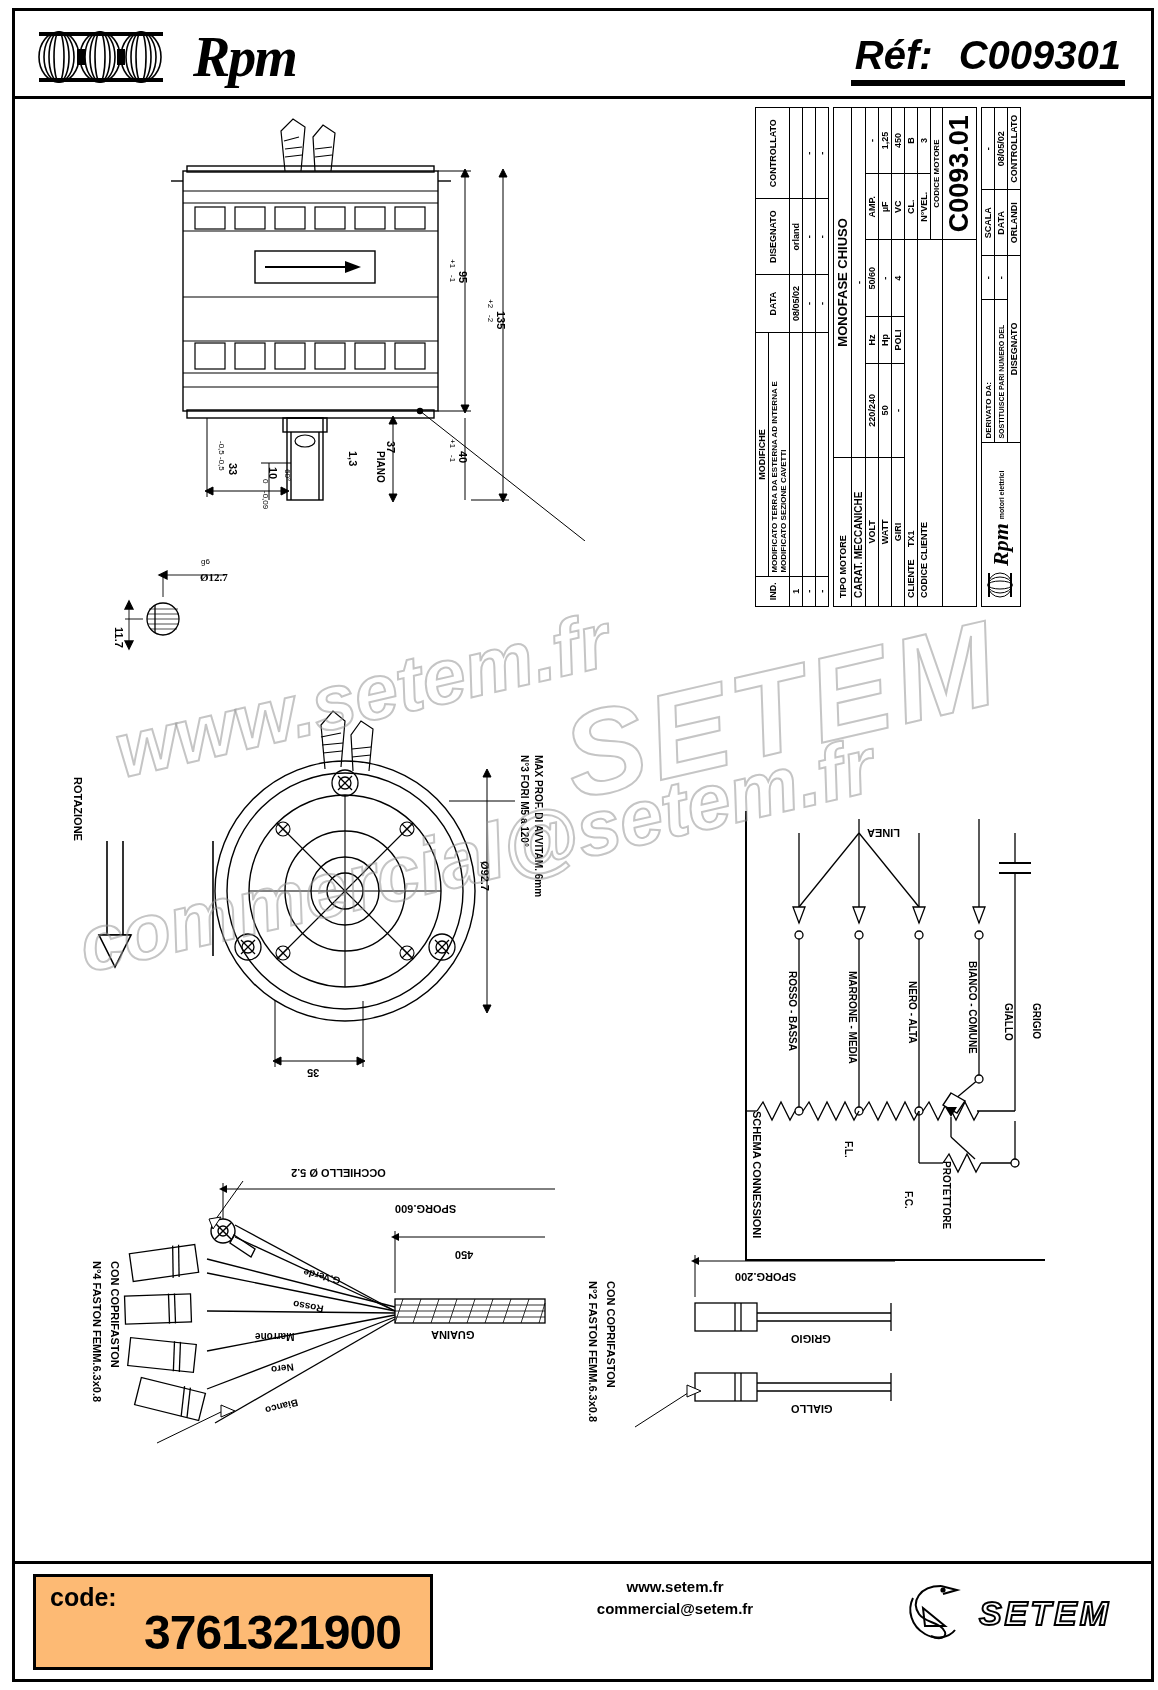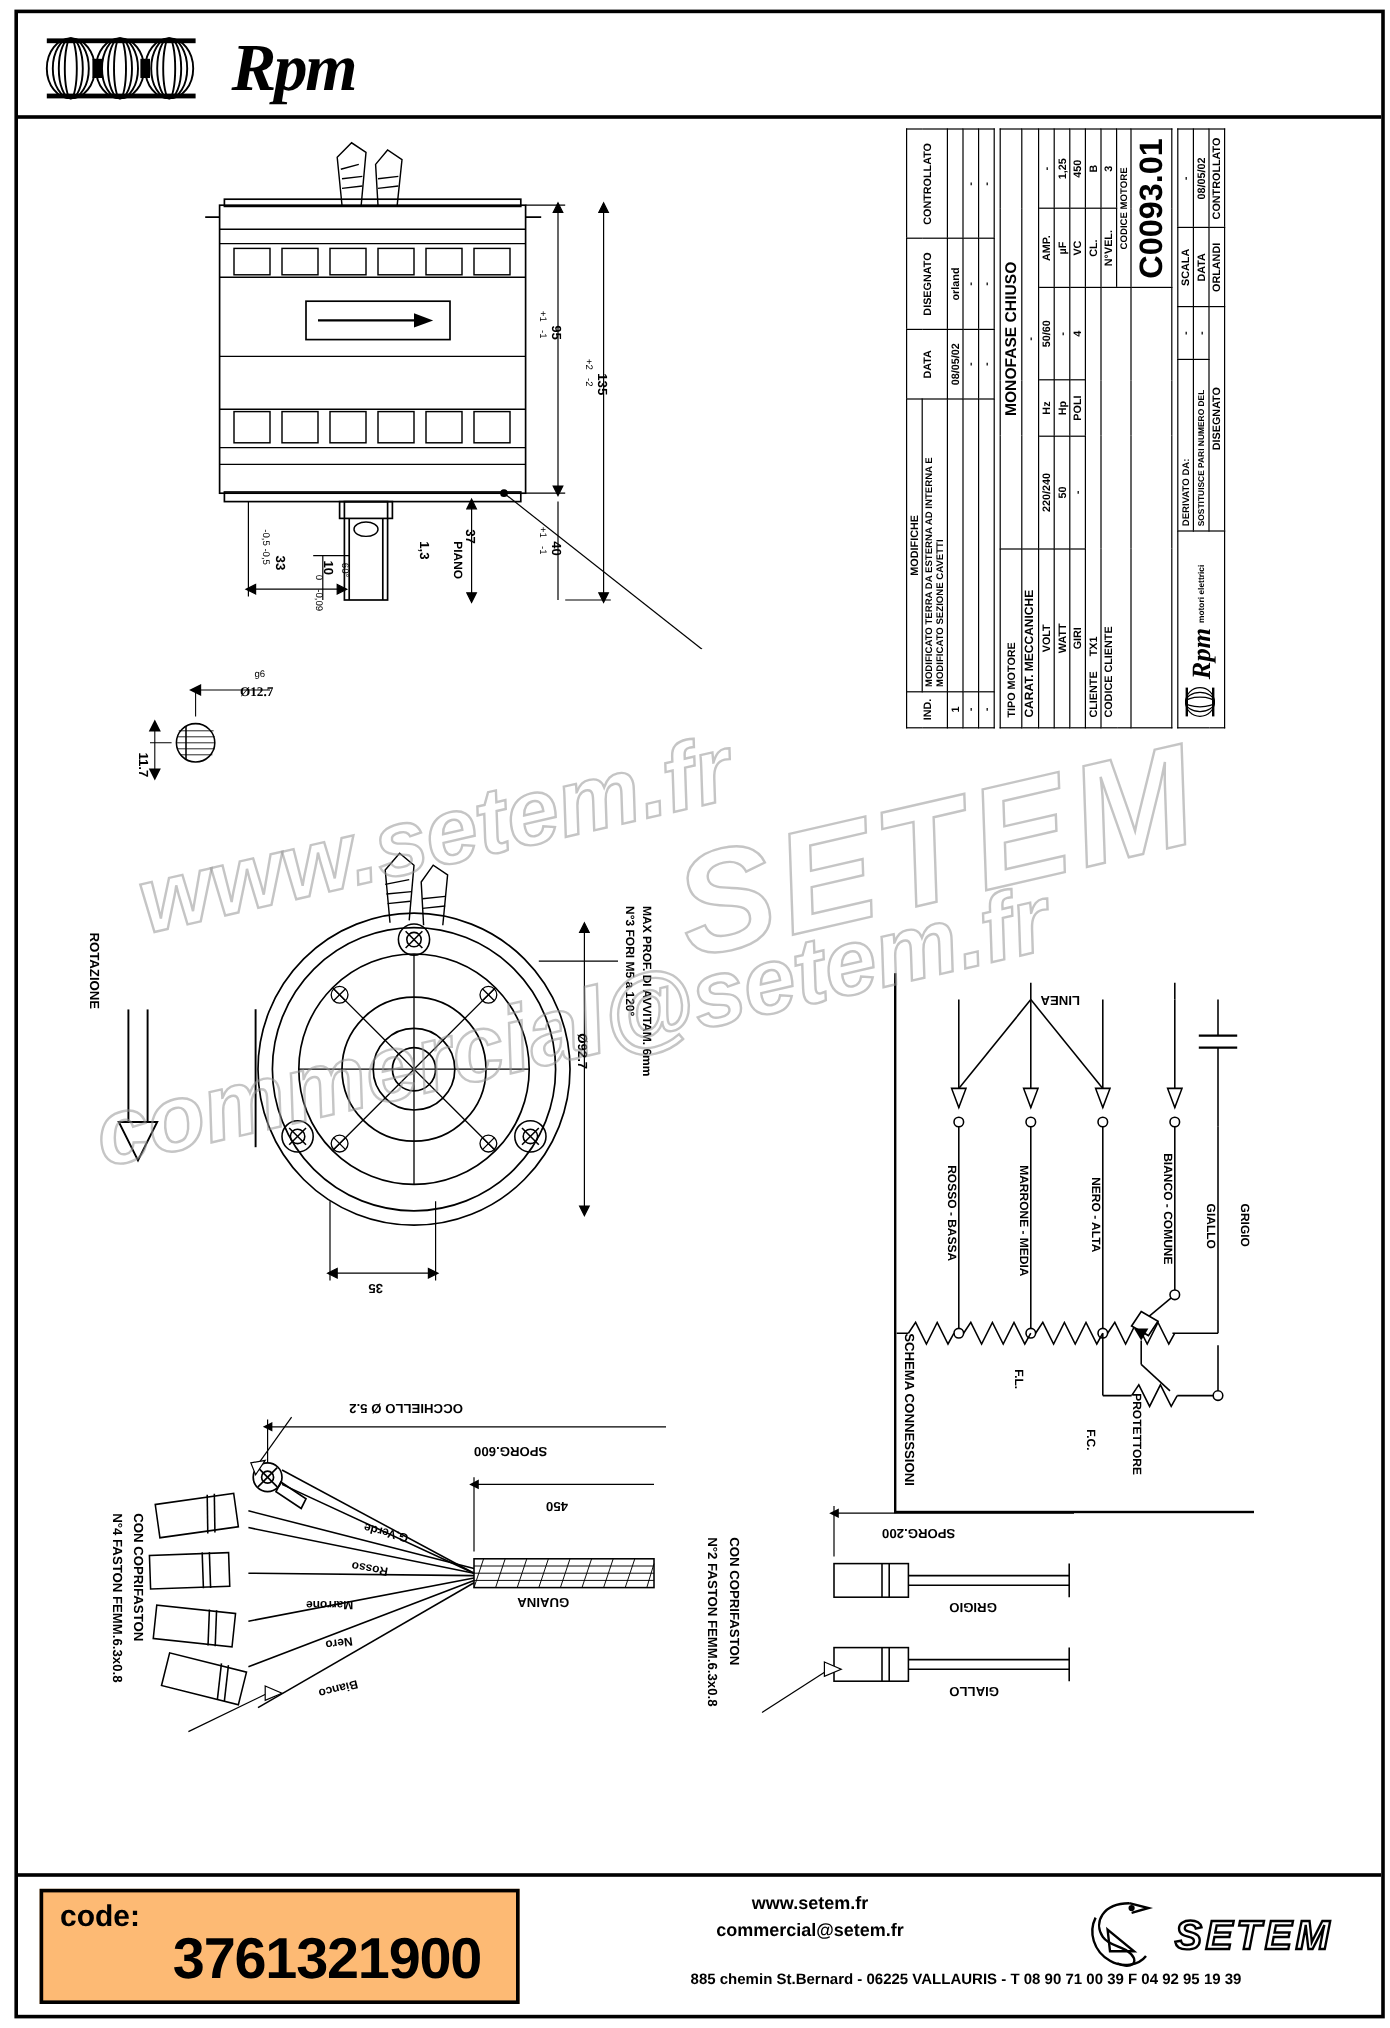--- a/index.html
+++ b/index.html
@@ -115,20 +115,25 @@
           <g fill="#000">
             <rect x="2" y="3" width="124" height="4"></rect>
             <rect x="2" y="49" width="124" height="4"></rect>
             <rect x="40" y="20" width="8" height="16"></rect>
             <rect x="80" y="20" width="8" height="16"></rect>
           </g>
         </svg>
       </span>
       <span id="rpm-word">Rpm</span>
     </div>
+    <div class="abs" id="ref-box">
+      <span class="ref-line">
+        <span class="ref-label">Réf:</span><span>C009301</span>
+      </span>
+    </div>
   </div>
 
   <div class="abs" style="left:150px; top:100px; width:450px; height:430px;">
     <svg width="450" height="430" viewBox="0 0 450 430">
       <g stroke="#000" fill="none" stroke-width="1.4">
 
         <rect x="18" y="60" width="255" height="240"></rect>
         <rect x="22" y="55" width="247" height="6"></rect>
         <rect x="22" y="299" width="247" height="8"></rect>
 
@@ -291,21 +296,21 @@
         <polygon points="52,20 52,28 44,24" fill="#000"></polygon>
         <line x1="28" y1="68" x2="10" y2="68" stroke-width="0.9"></line>
         <line x1="14" y1="54" x2="14" y2="96" stroke-width="0.9"></line>
         <polygon points="10,58 18,58 14,50" fill="#000"></polygon>
         <polygon points="10,90 18,90 14,98" fill="#000"></polygon>
       </g>
     </svg>
     <div class="abs dim" style="left:85px; top:20px;font-family:Liberation Serif, serif;">
       <span>Ø12.7</span>
     </div>
-    <div class="abs tiny" style="left:86px; top:6px;margin-left:11px;">
+    <div class="abs tiny" style="left:86px; top:6px;">
       <span>g6</span>
     </div>
     <div class="abs dim" style="left:2px; top:76px;">
       <span class="rot270" style="position:absolute;left:8px;top:0;">11.7</span>
     </div>
   </div>
 
   <div class="abs" style="left:160px; top:690px; width:430px; height:400px;">
     <svg width="430" height="400" viewBox="0 0 430 400">
       <g stroke="#000" fill="none" stroke-width="1.4">
@@ -801,21 +806,20 @@
 
   <div class="abs" id="footer">
     <div class="abs" id="code-box">
       <span class="abs" id="code-label">code:</span>
       <span class="abs" id="code-value">3761321900</span>
     </div>
     <div class="abs" id="contact">
       <div>www.setem.fr</div>
       <div>commercial@setem.fr</div>
     </div>
-    <div class="abs" id="addr">885 chemin St.Bernard  -   06225 VALLAURIS  -  T 08 90 71 00 39   F 04 92 95 19 39</div>
     <div class="abs" id="setem-logo">
       <span>
         <svg width="70" height="62" viewBox="0 0 70 62">
           <g stroke="#000" fill="none" stroke-width="2">
             <path d="M40 6 C18 6 10 22 18 34 C24 43 40 42 44 52 C46 58 38 60 30 56"></path>
             <path d="M12 18 C6 30 10 46 24 54 C34 60 48 58 54 50"></path>
             <path d="M40 6 L56 10 L42 14"></path>
             <circle cx="42" cy="10" r="1.6" fill="#000"></circle>
             <path d="M22 28 L44 46 L24 46 Z"></path>
           </g>

